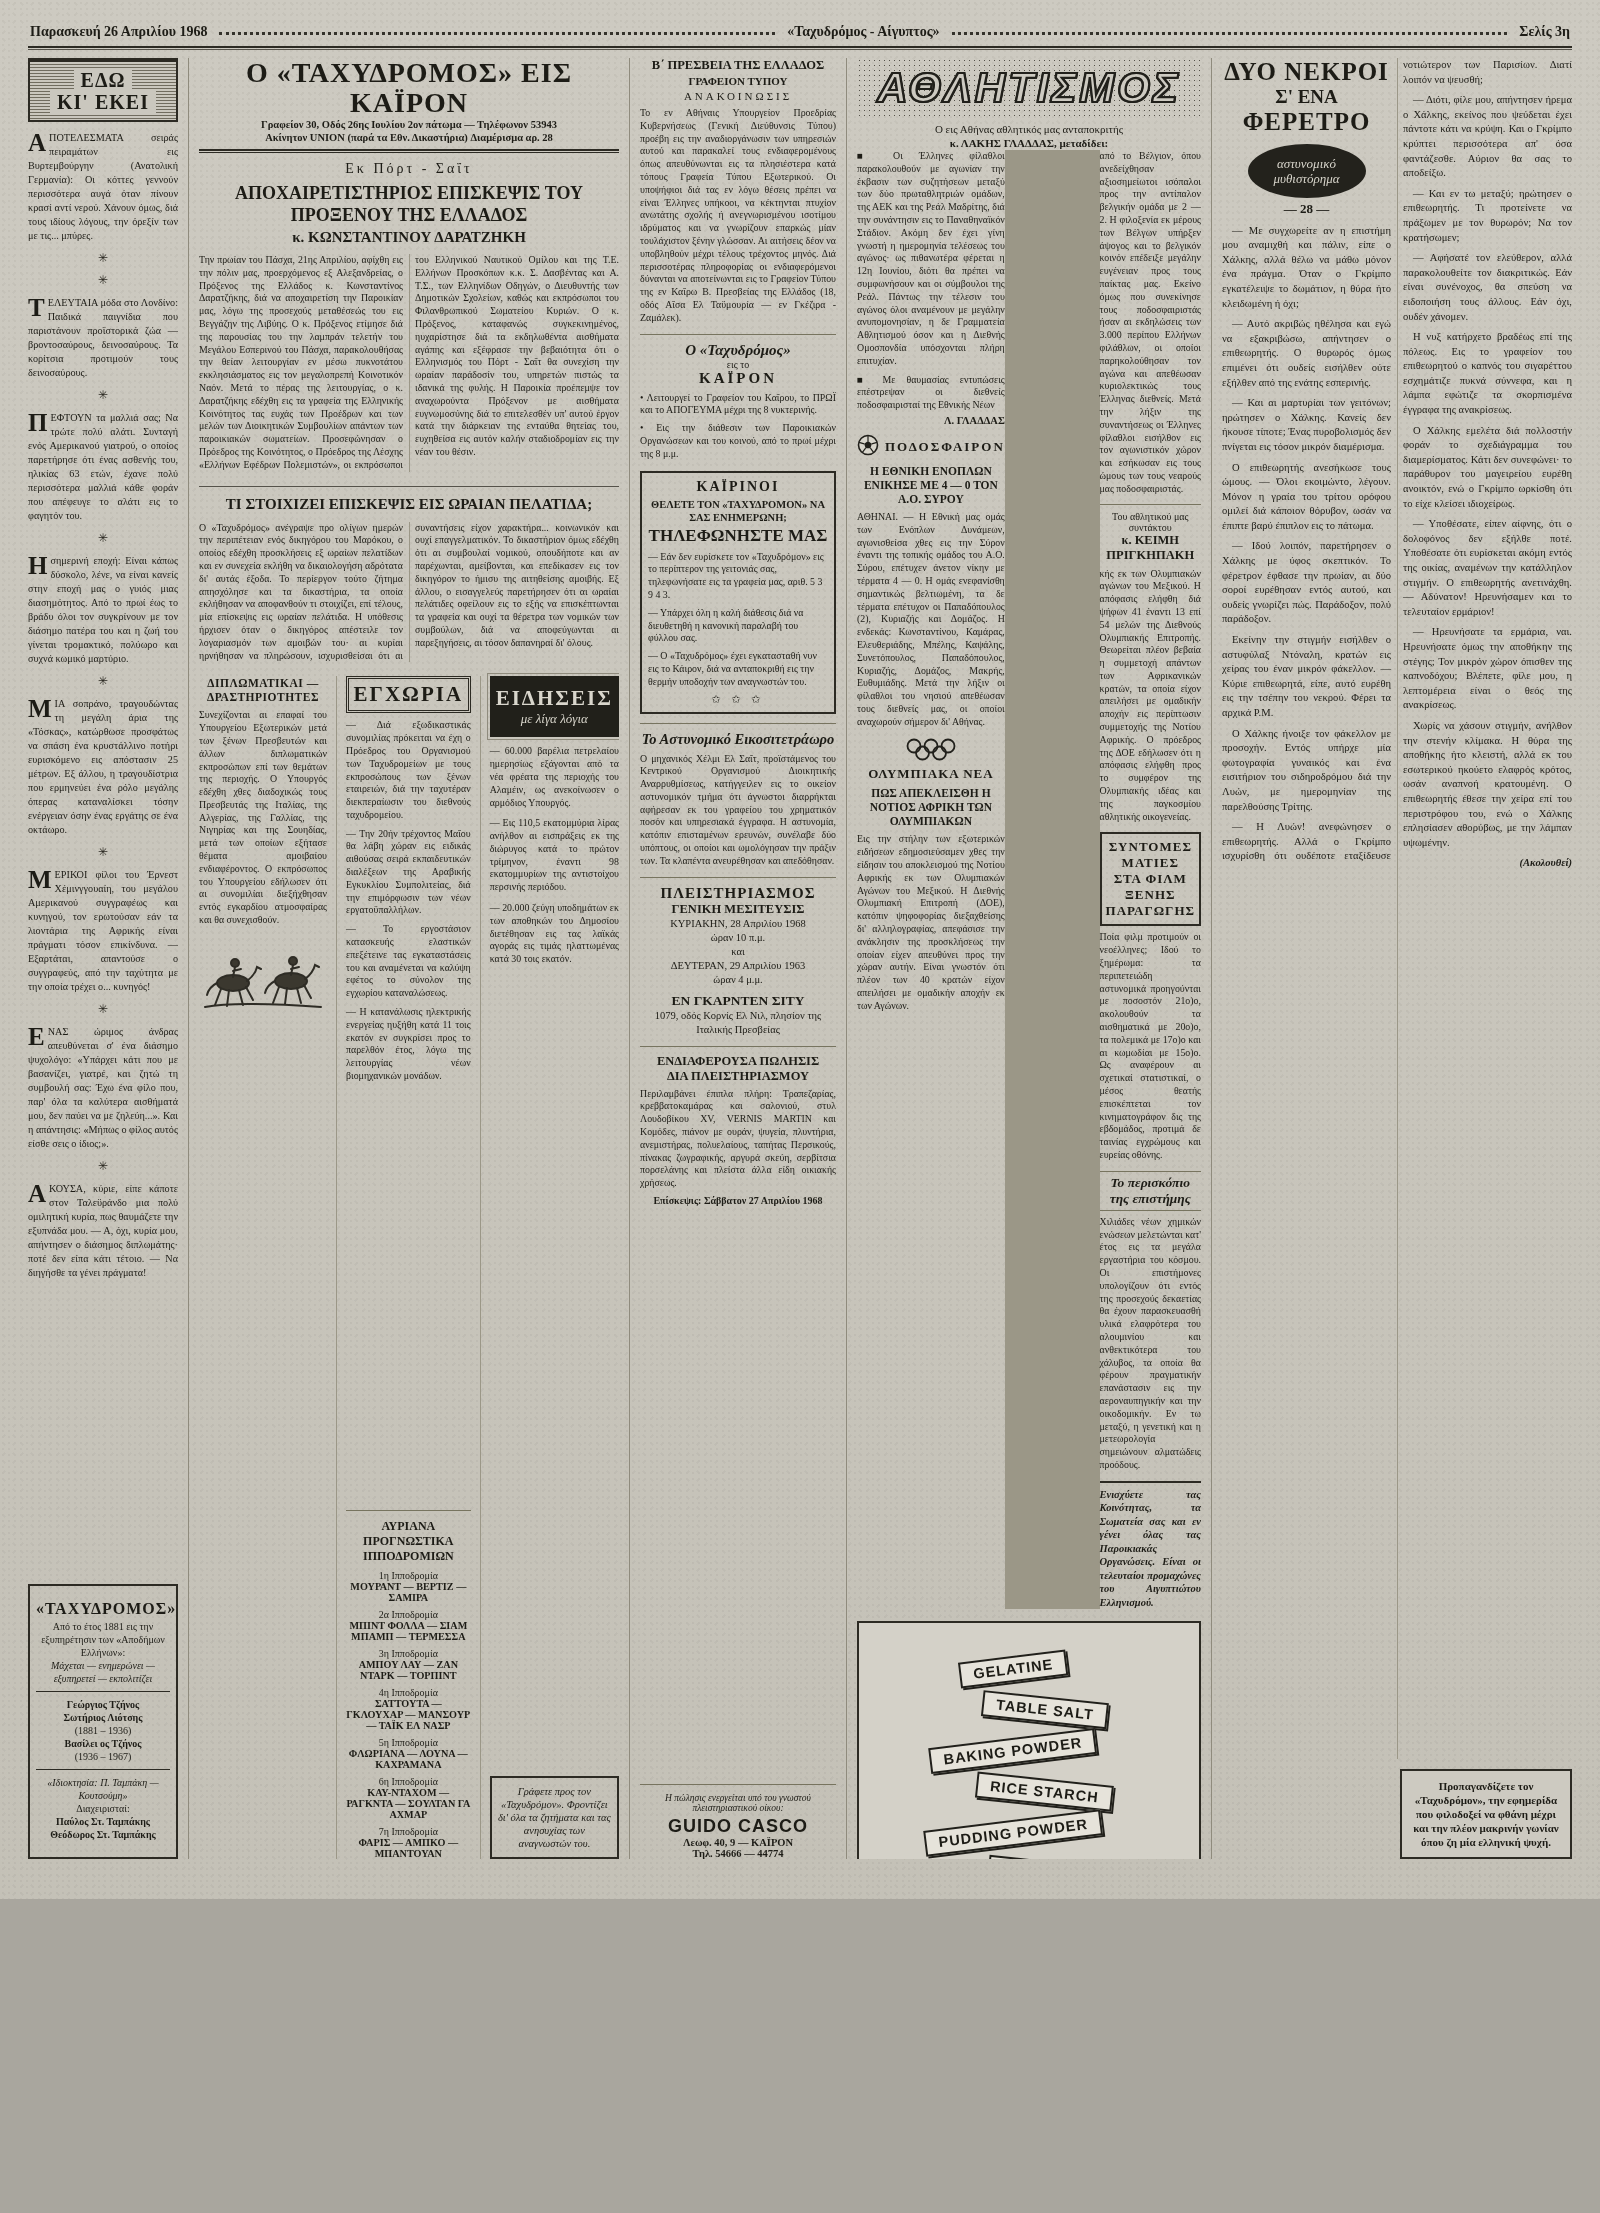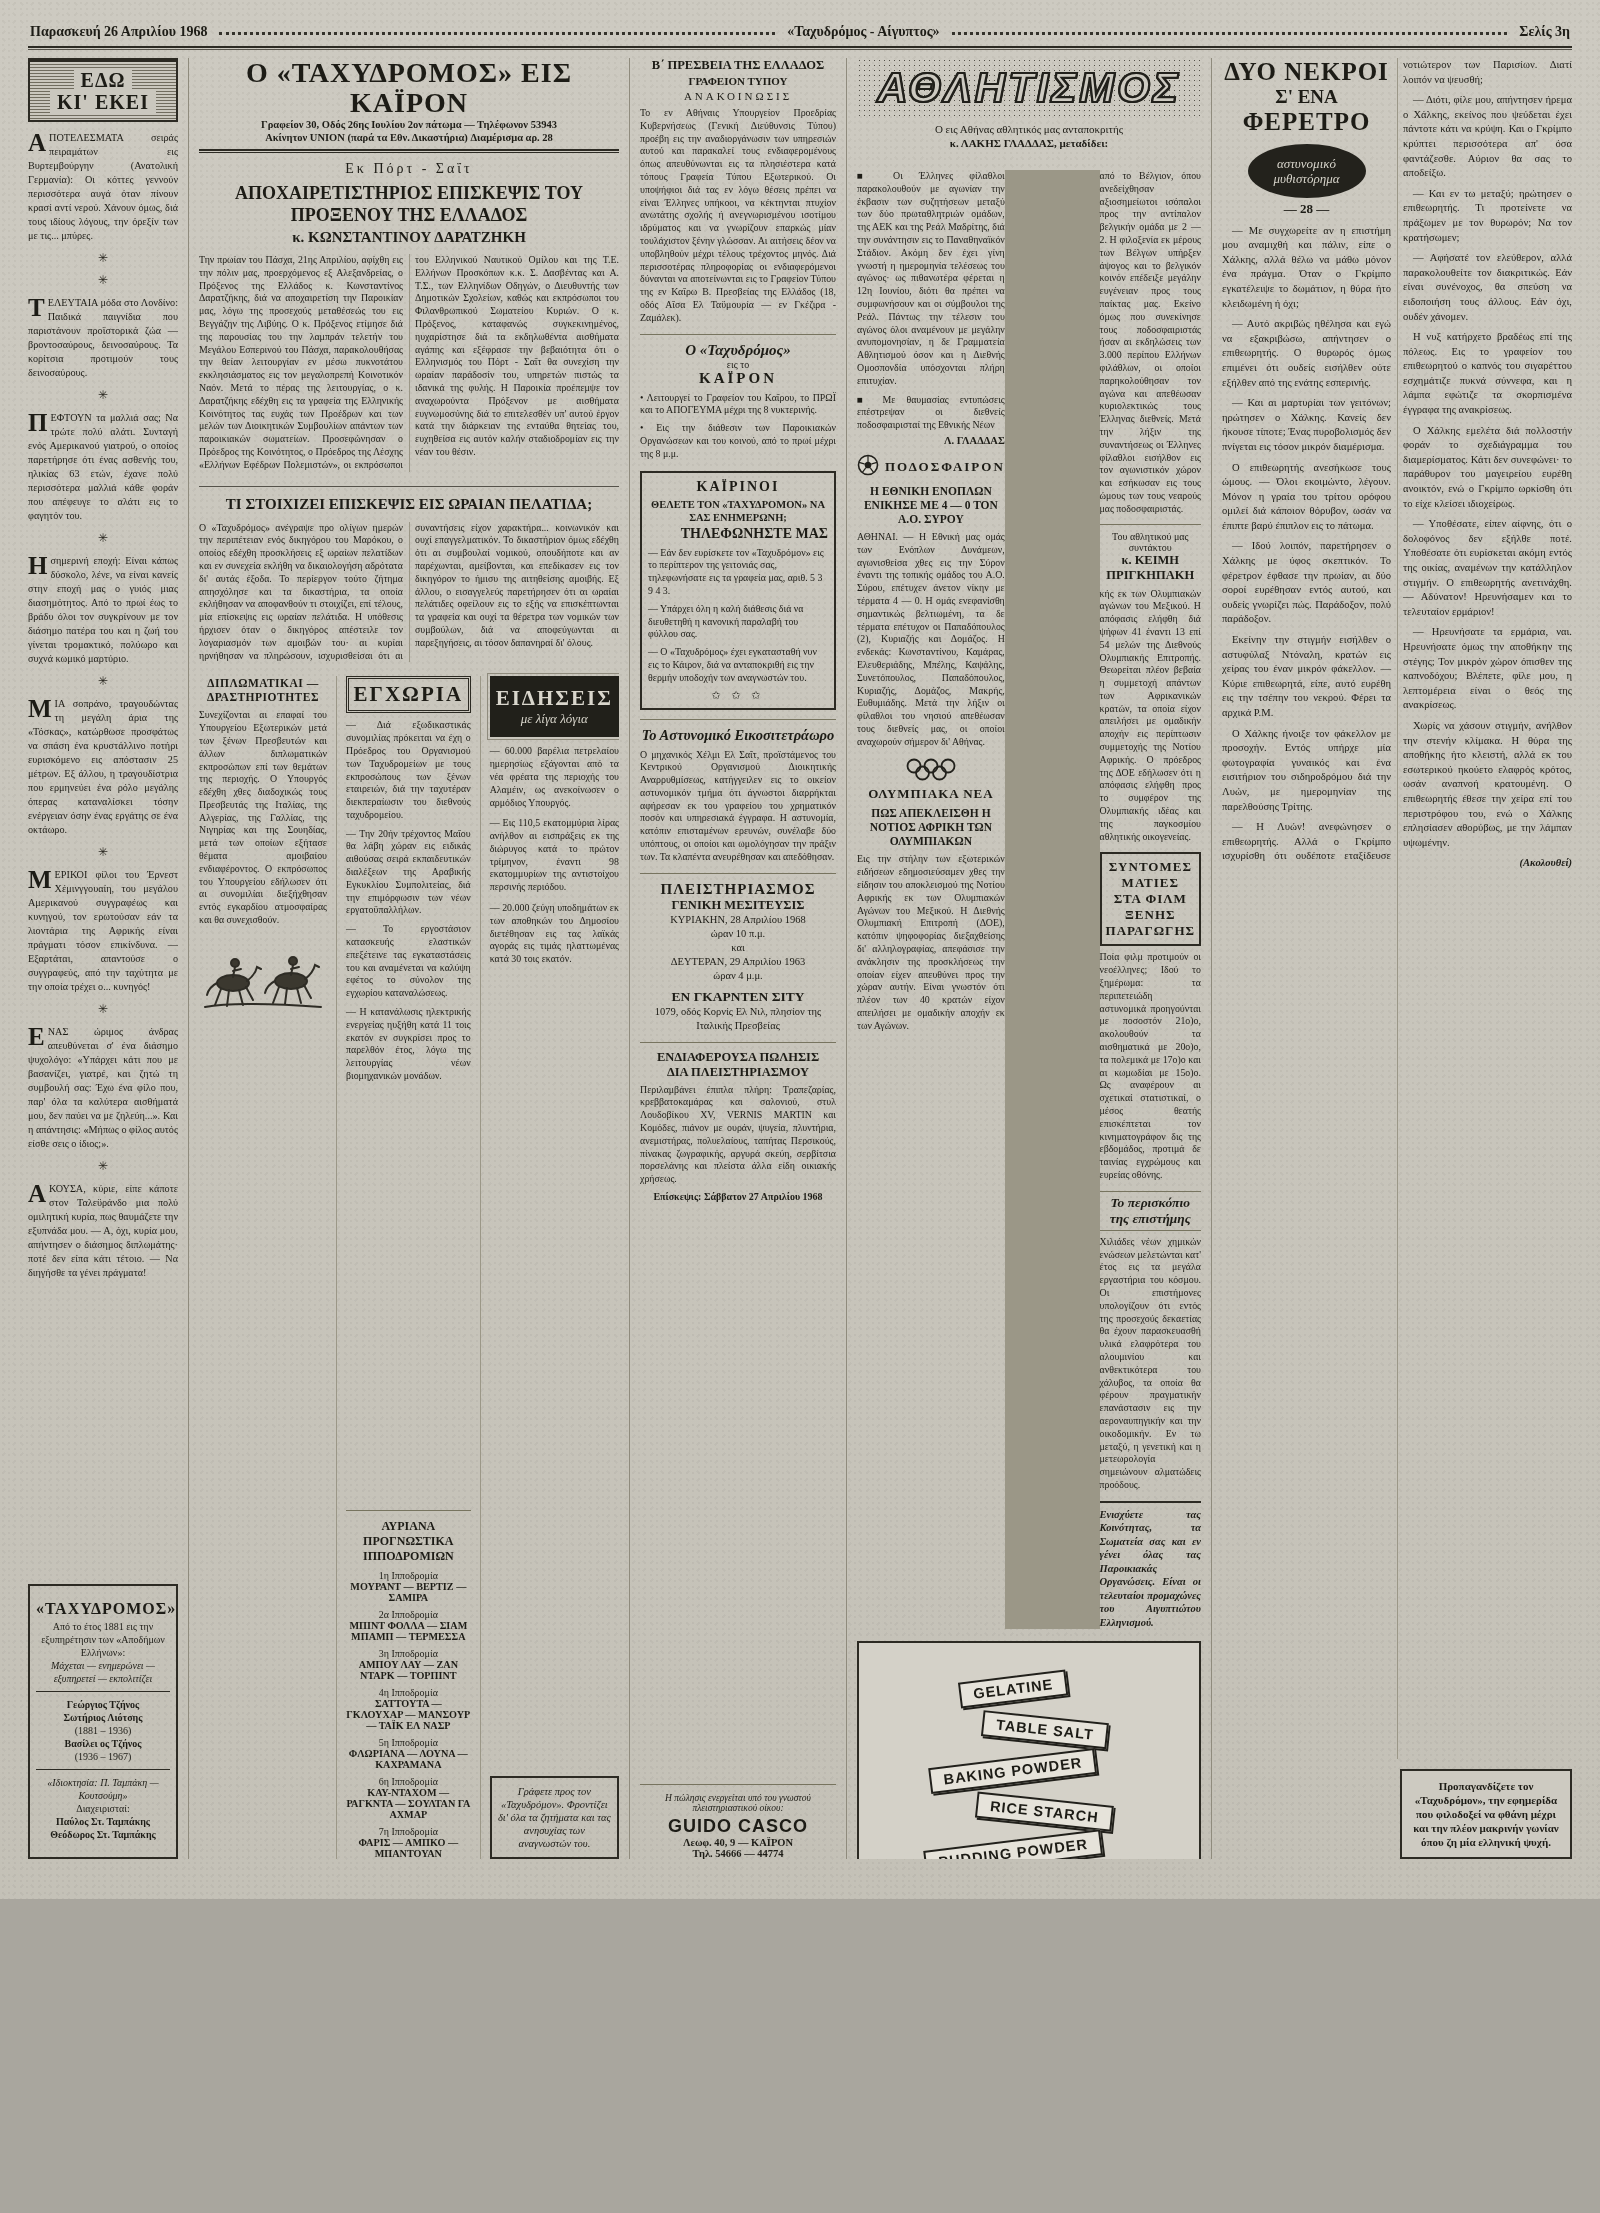--- a/index.html
+++ b/index.html
@@ -70,21 +70,21 @@
   .e-o{font-weight:bold;text-align:center;font-size:11px;margin-top:2px;}
   .e-a{text-align:center;font-size:11px;letter-spacing:3px;margin:3px 0 5px;}
   .mini-rule{border-top:1px solid #77745f;margin:9px 0 7px;}
   .txc1{text-align:center;font-weight:bold;font-size:15px;font-style:italic;}
   .txc2{text-align:center;font-size:10px;}
   .txc3{text-align:center;font-weight:bold;font-size:15px;letter-spacing:3px;margin-bottom:4px;}
   .bullets p{margin-top:5px;}
   .kbox{border:2px solid #2c2a23;padding:6px 6px;margin-top:10px;text-align:center;}
   .kbox .k1{font-weight:bold;font-size:14px;letter-spacing:2px;}
   .kbox .k2{font-weight:bold;font-size:10.5px;line-height:13px;margin-top:3px;}
-  .kbox .k3{font-weight:bold;font-size:14px;margin-top:2px;text-align:right;}
+  .kbox .k3{font-weight:bold;font-size:17px;margin-top:2px;}
   .kbox .jtext{text-align:left;margin-top:5px;}
   .kbox .stars{margin-top:4px;font-size:11px;letter-spacing:4px;}
   .p24-t{font-weight:bold;font-style:italic;text-align:center;font-size:14.5px;line-height:17px;}
   .auc-t1{font-weight:bold;text-align:center;font-size:15px;letter-spacing:1px;}
   .auc-t2{font-weight:bold;text-align:center;font-size:12.5px;}
   .auc-l{text-align:center;font-size:10.5px;line-height:14px;}
   .venue{font-weight:bold;text-align:center;font-size:13.5px;margin-top:6px;}
   .sale-t{font-weight:bold;text-align:center;font-size:12.5px;line-height:15px;margin-bottom:4px;}
   .visit{text-align:center;font-size:10px;font-weight:bold;margin-top:5px;}
   .casco{margin-top:auto;text-align:center;padding-top:8px;border-top:1px solid #77745f;}
@@ -93,21 +93,21 @@
   .casco .addr,.casco .tel{font-size:10.5px;font-weight:bold;}
   
   .colD{width:344px;display:flex;flex-direction:column;}
   .ath-banner{text-align:center;padding:6px 0 4px;
     background:radial-gradient(#55524a 0.7px, transparent 0.9px);background-size:5px 5px;}
   .ath-text{font-family:"Liberation Sans",sans-serif;font-weight:bold;font-style:italic;font-size:42px;
     letter-spacing:3px;color:#cdcac1;-webkit-text-stroke:2.2px #21201b;
     text-shadow:1px 1px 0 #21201b,-1px -1px 0 #21201b,1px -1px 0 #21201b,-1px 1px 0 #21201b;}
   .corr{text-align:center;font-size:11px;line-height:14px;margin-top:6px;}
   .corr .bd{font-weight:bold;}
-  .d-cols{display:flex;margin-top:20px;}
+  .d-cols{display:flex;margin-top:0;}
   .d-cols>div{flex:1;}
   .sig{text-align:right;font-weight:bold;font-size:10.5px;margin:3px 0 8px;}
   .fb-head{display:flex;align-items:center;justify-content:center;gap:6px;margin-top:6px;}
   .fb-label{font-weight:bold;font-size:13px;letter-spacing:2px;}
   .sub-title{font-weight:bold;text-align:center;font-size:11.5px;line-height:14px;margin:4px 0 5px;}
   .oly-head{text-align:center;margin-top:10px;}
   .oly-label{font-weight:bold;font-size:13px;letter-spacing:1px;}
   .keimi{text-align:center;margin:8px 0 5px;border-top:1px solid #77745f;padding-top:6px;}
   .keimi .k-l1{font-size:10px;}
   .keimi .k-l2{font-weight:bold;font-size:12.5px;}

